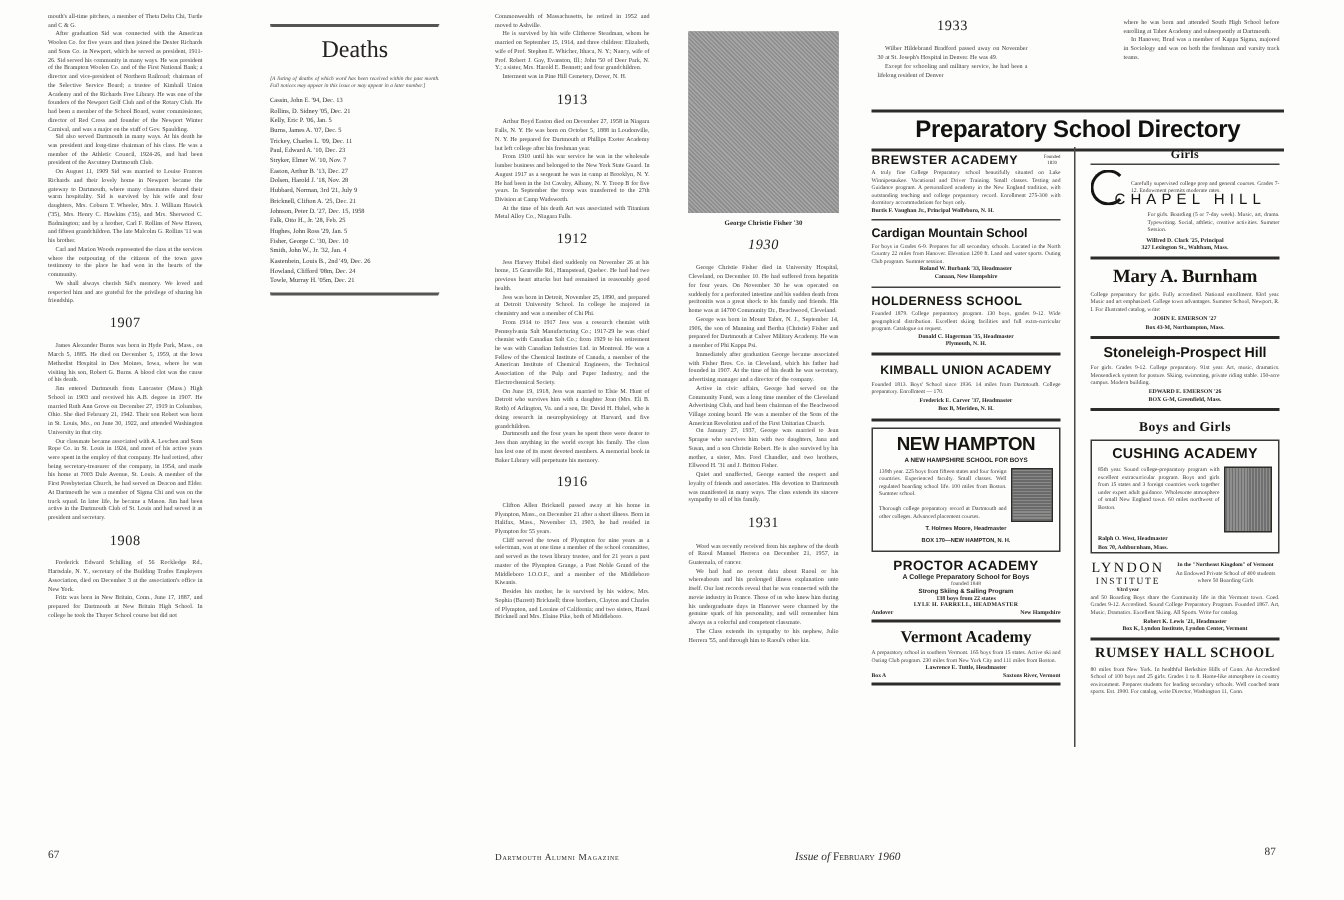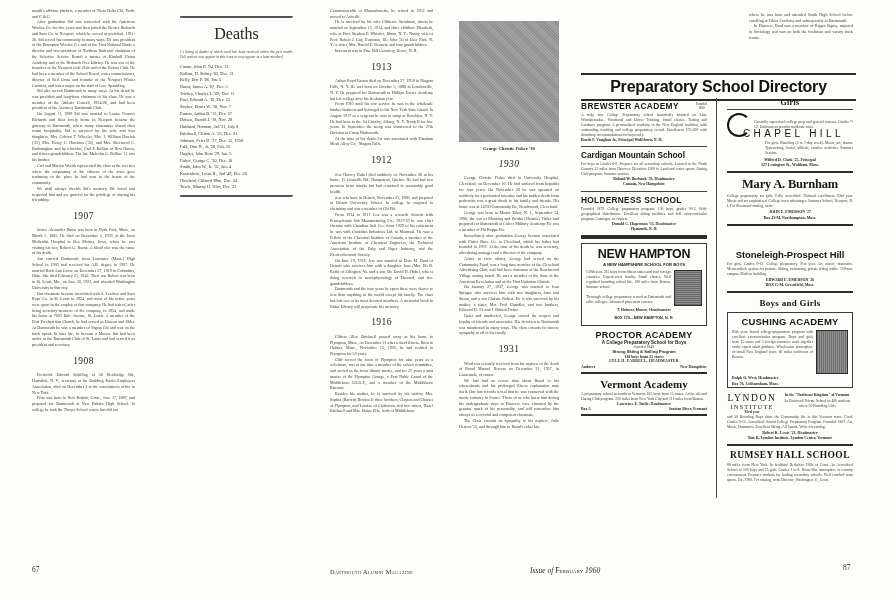--- a/index.html
+++ b/index.html
@@ -138,20 +138,25 @@
     <p>Active in civic affairs, George had served on the Community Fund, was a long time member of the Cleveland Advertising Club, and had been chairman of the Beachwood Village zoning board. He was a member of the Sons of the American Revolution and of the First Unitarian Church.</p>
     <p>On January 27, 1937, George was married to Jean Sprague who survives him with two daughters, Jana and Susan, and a son Christie Robert. He is also survived by his mother, a sister, Mrs. Fred Chandler, and two brothers, Ellwood H. '31 and J. Britton Fisher.</p>
     <p>Quiet and unaffected, George earned the respect and loyalty of friends and associates. His devotion to Dartmouth was manifested in many ways. The class extends its sincere sympathy to all of his family.</p>
 
     <div class="yearhead">1931</div>
     <p>Word was recently received from his nephew of the death of Raoul Manuel Herrera on December 21, 1957, in Guatemala, of cancer.</p>
     <p>We had had no recent data about Raoul or his whereabouts and his prolonged illness explanation unto itself. Our last records reveal that he was connected with the movie industry in France. Those of us who knew him during his undergraduate days in Hanover were charmed by the genuine spark of his personality, and will remember him always as a colorful and competent classmate.</p>
     <p>The Class extends its sympathy to his nephew, Julio Herrera '55, and through him to Raoul's other kin.</p>
   </div>
 
+  <div class="col" style="left:585px;top:12px;width:100px;">
+    <div class="yearhead" style="margin-top:0;">1933</div>
+    <p>Wilber Hildebrand Bradford passed away on November 30 at St. Joseph's Hospital in Denver. He was 49.</p>
+    <p>Except for schooling and military service, he had been a lifelong resident of Denver</p>
+  </div>
 
   <div class="col" style="left:749px;top:12px;width:104px;">
     <p class="noind">where he was born and attended South High School before enrolling at Tabor Academy and subsequently at Dartmouth.</p>
     <p>In Hanover, Brad was a member of Kappa Sigma, majored in Sociology and was on both the freshman and varsity track teams.</p>
   </div>
 
   <div style="position:absolute;left:581px;top:73px;width:275px;">
     <hr class="hr2">
     <div class="dirhead" style="margin:3px 0 3px 0;">Preparatory School Directory</div>
     <hr class="hr2">
@@ -181,20 +186,26 @@
     <hr class="hr">
 
     <div style="padding:3px 0 3px 0;">
       <div class="adname-sans" style="letter-spacing:.3px;">HOLDERNESS SCHOOL</div>
       <div class="adbody" style="margin-top:2px;">Founded 1879. College preparatory program. 130 boys, grades 9-12. Wide geographical distribution. Excellent skiing facilities and full extra-curricular program. Catalogue on request.</div>
       <div class="adfoot" style="white-space:pre-line;">Donald C. Hagerman '35, Headmaster
 Plymouth, N. H.</div>
     </div>
     <hr class="hr2">
 
+    <div style="padding:4px 0 3px 0;">
+      <div class="adname-sans" style="text-align:center;letter-spacing:.2px;">KIMBALL UNION ACADEMY</div>
+      <div class="adbody" style="margin-top:3px;">Founded 1813. Boys' School since 1936. 14 miles from Dartmouth. College preparatory. Enrollment — 170.</div>
+      <div class="adfoot" style="white-space:pre-line;margin-top:1px;">Frederick E. Carver '37, Headmaster
+Box B, Meriden, N. H.</div>
+    </div>
     <hr class="hr2">
 
     <div style="border:1.1px solid #3a3a3a;margin-top:4px;padding:3px 4px 4px 4px;">
       <div class="adname-sans" style="text-align:center;font-size:12.5px;font-variant:small-caps;letter-spacing:-.3px;">NEW HAMPTON</div>
       <div style="font-family:'Liberation Sans',sans-serif;font-size:4.2px;text-align:center;font-weight:bold;margin-top:1px;color:#26231f;">A NEW HAMPSHIRE SCHOOL FOR BOYS</div>
       <div style="display:flex;gap:3px;margin-top:3px;">
         <div class="adbody" style="flex:1;white-space:pre-line;">139th year. 225 boys from fifteen states and four foreign countries. Experienced faculty. Small classes. Well regulated boarding school life. 100 miles from Boston. Summer school.
 
 Thorough college preparatory record at Dartmouth and other colleges. Advanced placement courses.</div>
         <div style="width:26px;height:34px;background:
@@ -256,21 +267,21 @@
     <div style="padding:4px 0 3px 0;">
       <div style="font-family:'Liberation Serif',serif;font-weight:bold;font-size:12.5px;
                   text-align:center;color:#17150f;letter-spacing:-.2px;">Mary A. Burnham</div>
       <div class="adbody" style="margin-top:2px;">College preparatory for girls. Fully accredited. National enrollment. 83rd year. Music and art emphasized. College town advantages. Summer School, Newport, R. I. For illustrated catalog, write:</div>
       <div class="adfoot" style="white-space:pre-line;margin-top:1px;">JOHN E. EMERSON '27
 Box 43-M, Northampton, Mass.</div>
     </div>
     <hr class="hr2">
 
     <div style="padding:4px 0 3px 0;">
-      <div class="adname-sans" style="text-align:center;font-size:9.5px;margin-top:19px;">Stoneleigh-Prospect Hill</div>
+      <div class="adname-sans" style="text-align:center;font-size:9.5px;">Stoneleigh-Prospect Hill</div>
       <div class="adbody" style="margin-top:2px;">For girls. Grades 9-12. College preparatory. 91st year. Art, music, dramatics. Mensendieck system for posture. Skiing, swimming, private riding stable. 150-acre campus. Modern building.</div>
       <div class="adfoot" style="white-space:pre-line;margin-top:1px;">EDWARD E. EMERSON '26
 BOX G-M, Greenfield, Mass.</div>
     </div>
     <hr class="hr2">
 
     <div class="sub-hd" style="margin-top:5px;font-size:9px;">Boys and Girls</div>
 
     <div style="border:1.1px solid #3a3a3a;margin-top:4px;padding:3px 4px 0 4px;">
       <div class="adname-sans" style="text-align:center;font-size:9.5px;letter-spacing:.2px;">CUSHING ACADEMY</div>

